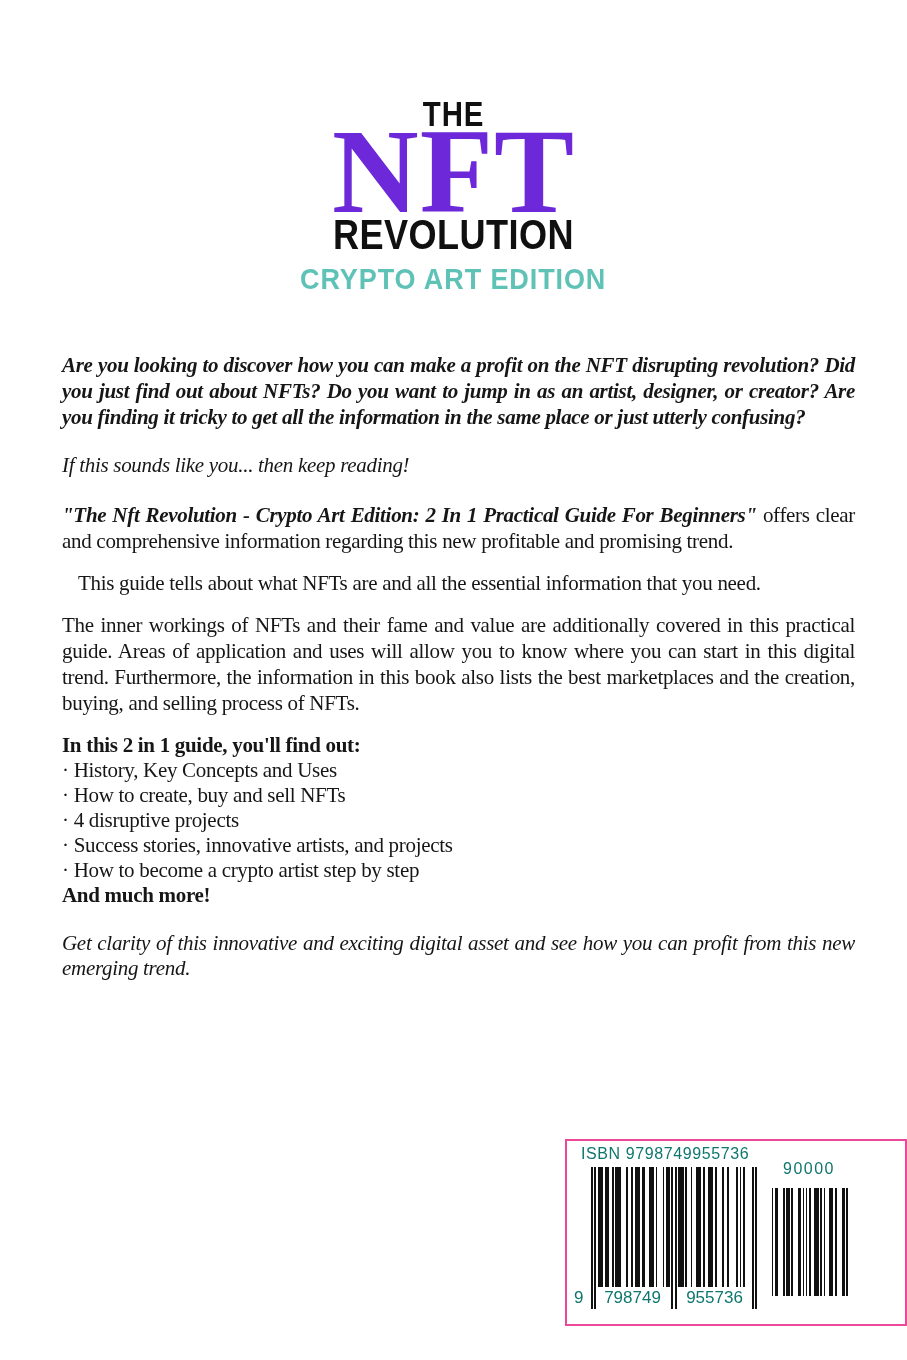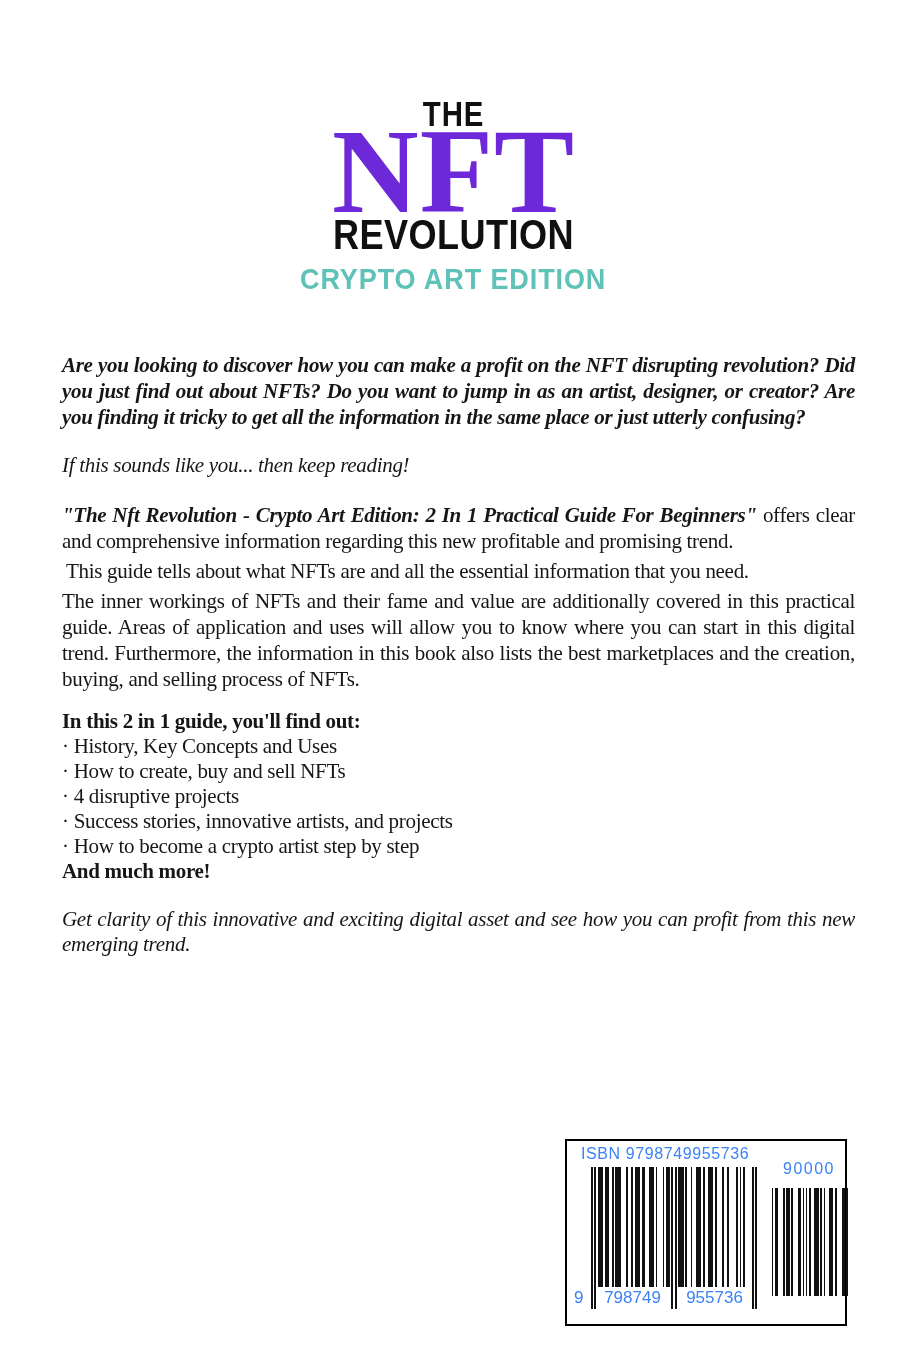--- a/index.html
+++ b/index.html
@@ -19,31 +19,31 @@
   .t-sub{top:264px;}
   .t-sub .cond{font-size:30px;line-height:1;letter-spacing:1px;transform:scaleX(0.9);}
 
   
   .body-copy{position:absolute;left:62px;top:352px;width:793px;
              font-size:21px;line-height:26px;letter-spacing:-0.3px;}
   .p-hook{font-weight:bold;font-style:italic;text-align:justify;margin:0 0 22px 0;}
   .p-keep{margin:0 0 24px 0;font-style:italic;}
   .desc-group{margin:0 0 17px 0;}
   .p-justify{text-align:justify;margin:0;}
-  .p-plain{margin:4px;}
+  .p-plain{margin:16px;}
   .quote{font-weight:bold;font-style:italic;}
   .list-heading{font-weight:bold;line-height:25px;}
   .bullet{line-height:25px;}
   .and-more{font-weight:bold;line-height:25px;}
   .p-close{font-style:italic;text-align:justify;line-height:25px;margin:23px 0 0 0;}
 
   
-  .barcode-box{position:absolute;left:565px;top:1139px;width:282px;height:187px;
-               background:#ffffff;border:2px solid #000000;box-sizing:border-box;
-               font-family:"Liberation Sans",sans-serif;color:#3b82f6;}
+  .barcode-box{position:absolute;left:565px;top:1139px;width:342px;height:187px;
+               background:#ffffff;border:2px solid #ec4899;box-sizing:border-box;
+               font-family:"Liberation Sans",sans-serif;color:#0f766e;}
   .isbn-label{position:absolute;left:14px;top:4px;font-size:16px;letter-spacing:0.6px;}
   .main-bc{position:absolute;left:24px;top:26px;width:166px;height:142px;}
   .main-bc svg{position:absolute;left:0;top:0;}
   .bc-digit{position:absolute;top:121px;font-size:17px;line-height:20px;background:#ffffff;}
   .d-first{left:-17px;}
   .d-left{left:6px;width:71px;text-align:center;}
   .d-right{left:88px;width:71px;text-align:center;}
   .supp{position:absolute;left:203px;top:18px;width:78px;text-align:center;}
   .supp-num{display:block;font-size:16px;letter-spacing:1.5px;line-height:20px;margin-bottom:9px;}
   .supp svg{display:block;}

